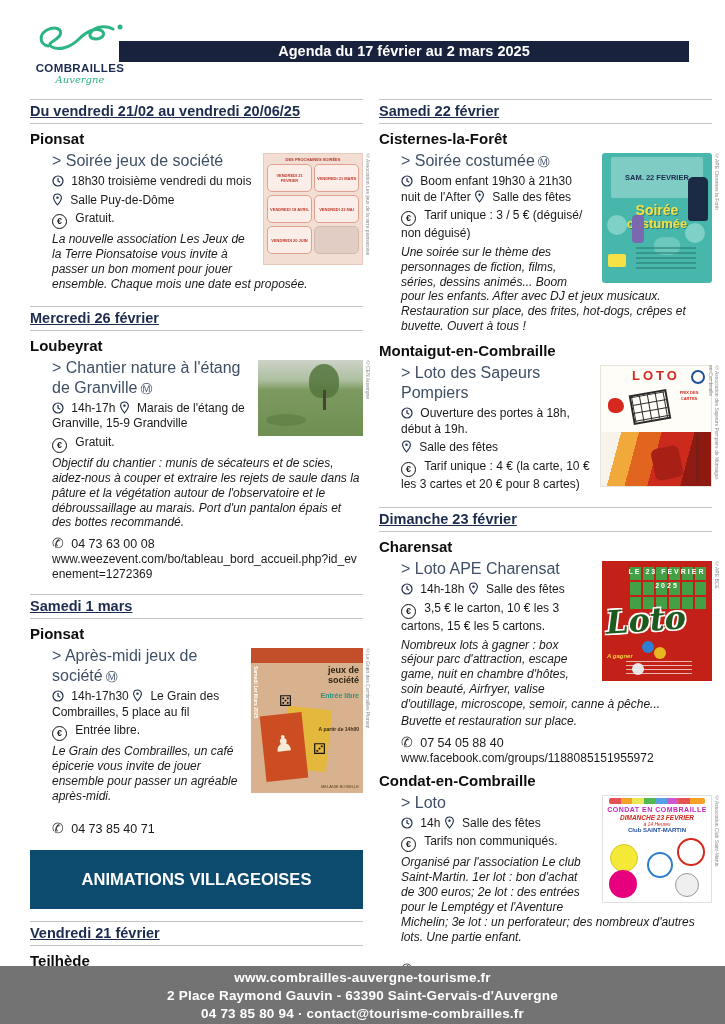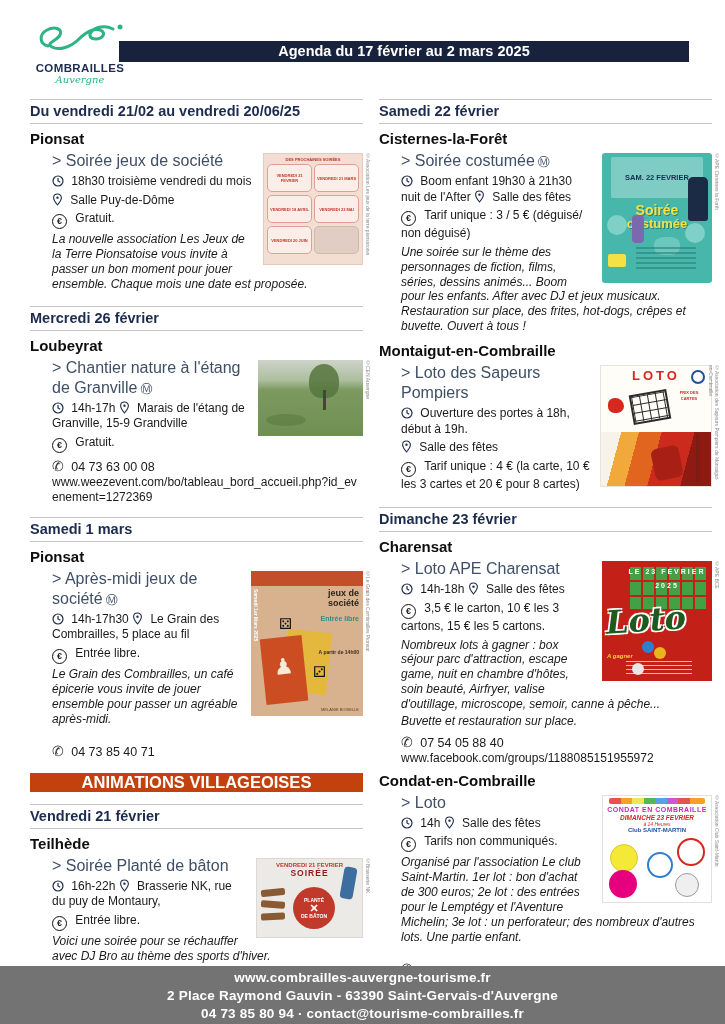--- a/index.html
+++ b/index.html
@@ -11,38 +11,38 @@
   .logo-title{color:#1d2b50;font-weight:bold;font-size:11.5px;letter-spacing:.4px;margin-top:-2px;}
   .logo-sub{color:#2cb583;font-size:10px;font-family:"DejaVu Serif",serif;font-style:italic;}
   .top-banner{position:absolute;left:119px;top:41px;width:570px;height:21px;background:#18223c;
       color:#fff;font-weight:bold;font-size:14.5px;text-align:center;line-height:21px;}
 
   
   .cols{position:absolute;left:30px;top:99px;width:682px;display:flex;gap:16px;align-items:flex-start;}
   .col{width:333px;}
 
   .dh{border-top:1px solid #c4c4c4;border-bottom:1px solid #c4c4c4;color:#1c2b4e;font-weight:bold;
-      font-size:14.5px;padding:3px 0 4px;margin-top:12px;}
+      font-size:14.5px;padding:3px 0 4px;margin-top:12px;text-decoration:underline;}
   .dh.first{margin-top:0;}
   .town{font-size:15px;font-weight:bold;color:#0e0e0e;margin:6px 0 0;}
   .event{margin-left:22px;}
   .event::after{content:"";display:block;clear:both;}
   .etitle{font-size:16px;color:#3f4f66;margin:4px 0 3px;line-height:1.25;}
   .mb{font-size:12px;margin-left:3px;color:#3f4f66;}
   .row{font-size:12px;margin:3px 0;line-height:1.3;}
   .icn{display:inline-block;vertical-align:-2px;margin-right:4px;}
   .eicon{display:inline-block;width:13px;height:13px;border:1px solid #111;border-radius:50%;
       font-size:9px;line-height:12px;text-align:center;margin-right:5px;font-weight:bold;vertical-align:-2px;}
   .desc{font-size:12px;font-style:italic;line-height:1.24;margin:2px 0;}
   .phone-row{font-size:12.5px;margin-top:5px;}
   .gap-top{margin-top:16px;}
   .ph{font-size:14px;margin-right:4px;color:#333;}
   .url{font-size:12px;word-break:break-all;line-height:1.25;margin-top:1px;}
-  .anim-banner{background:#c2410c;color:#fff;font-weight:bold;text-align:center;font-size:16.5px;
-      padding:0 0;margin:14px 0 2px;}
+  .anim-banner{background:#0c4a6e;color:#fff;font-weight:bold;text-align:center;font-size:16.5px;
+      padding:20px 0;margin:14px 0 2px;}
 
   
   .pw{float:right;position:relative;margin:2px 0 4px 9px;}
   .cap{position:absolute;top:0;right:-8px;writing-mode:vertical-rl;font-size:5px;color:#8a8a8a;
       line-height:1.25;max-height:150px;}
 
   
   .p1{width:100px;height:112px;background:#f3ded4;border:1px solid #e6cabd;box-sizing:border-box;padding:3px 3px 0;}
   .p1h{font-size:4px;color:#b03a2e;text-align:center;font-weight:bold;margin-bottom:2px;}
   .p1g{display:flex;flex-wrap:wrap;justify-content:space-between;}
@@ -219,20 +219,21 @@
           <svg class="icn" width="11" height="13" viewBox="0 0 24 28">
               <path d="M12 2C7 2 3.5 5.8 3.5 10.3 C3.5 16 12 26 12 26 S20.5 16 20.5 10.3 C20.5 5.8 17 2 12 2z" stroke="#1f2c49" stroke-width="2.4" fill="none"></path>
               <circle cx="12" cy="10" r="2.6" fill="#1f2c49"></circle>
             </svg>
           <span>Marais de l'étang de Granville, 15-9 Grandville</span>
         </div>
         <div class="row">
           <span class="eicon">€</span>
           <span>Gratuit.</span>
         </div>
+        <div class="desc">Objectif du chantier : munis de sécateurs et de scies, aidez-nous à couper et extraire les rejets de saule dans la pâture et la végétation autour de l'observatoire et le débroussaillage au marais. Port d'un pantalon épais et des bottes recommandé.</div>
         <div class="phone-row">
           <span class="ph">✆</span>
           <span>04 73 63 00 08</span>
         </div>
         <div class="url">www.weezevent.com/bo/tableau_bord_accueil.php?id_evenement=1272369</div>
       </div>
 
       <div class="dh">Samedi 1 mars</div>
       <div class="town">Pionsat</div>
       <div class="event">

